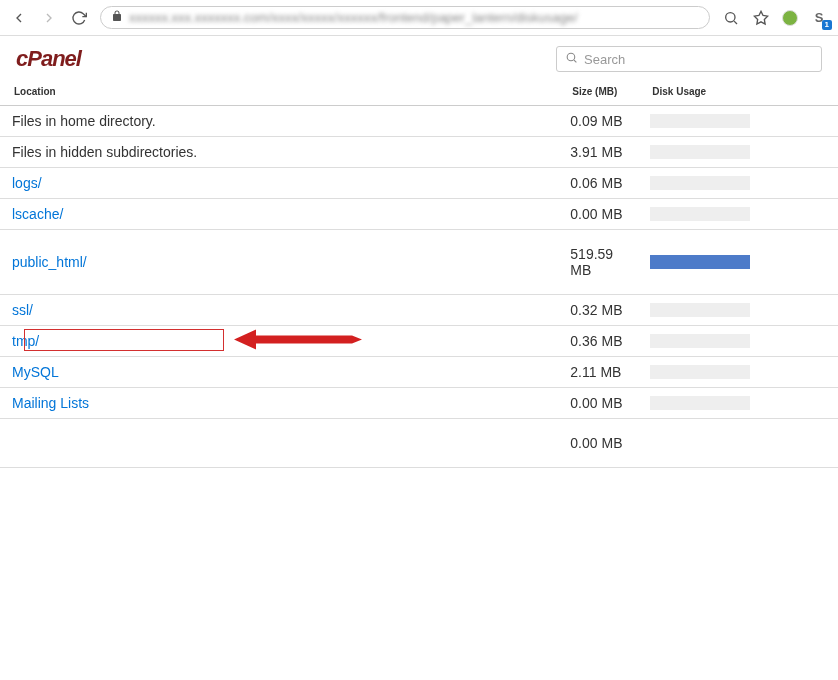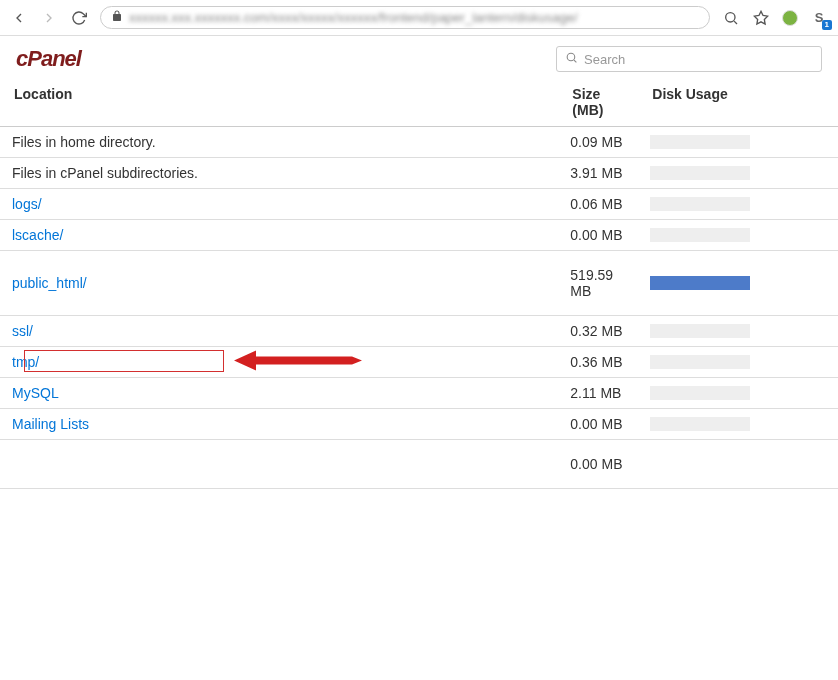--- a/index.html
+++ b/index.html
@@ -130,21 +130,21 @@
     .table-container {
       padding: 0 0 0 0;
     }
     table {
       width: 100%;
       border-collapse: collapse;
     }
     th {
       text-align: left;
       font-weight: 700;
-      font-size: 14px;
+      font-size: 10px;
       padding: 8px 14px;
       border-bottom: 1px solid #ccc;
       vertical-align: top;
     }
     td {
       padding: 7px 12px;
       border-bottom: 1px solid #ddd;
       font-size: 14px;
       vertical-align: middle;
     }
@@ -279,21 +279,21 @@
             </td>
             <td class="col-size">0.09 MB</td>
             <td class="col-usage">
               <div class="usage-bar-bg">
                 <div class="usage-bar-fill" style="width: 0%;"></div>
               </div>
             </td>
           </tr>
           <tr>
             <td class="col-location">
-              <div class="row-wrap"><span>Files in cPanel subdirectories.</span></div>
+              <div class="row-wrap"><span>Files in hidden subdirectories.</span></div>
             </td>
             <td class="col-size">3.91 MB</td>
             <td class="col-usage">
               <div class="usage-bar-bg">
                 <div class="usage-bar-fill" style="width: 0%;"></div>
               </div>
             </td>
           </tr>
           <tr>
             <td class="col-location">

